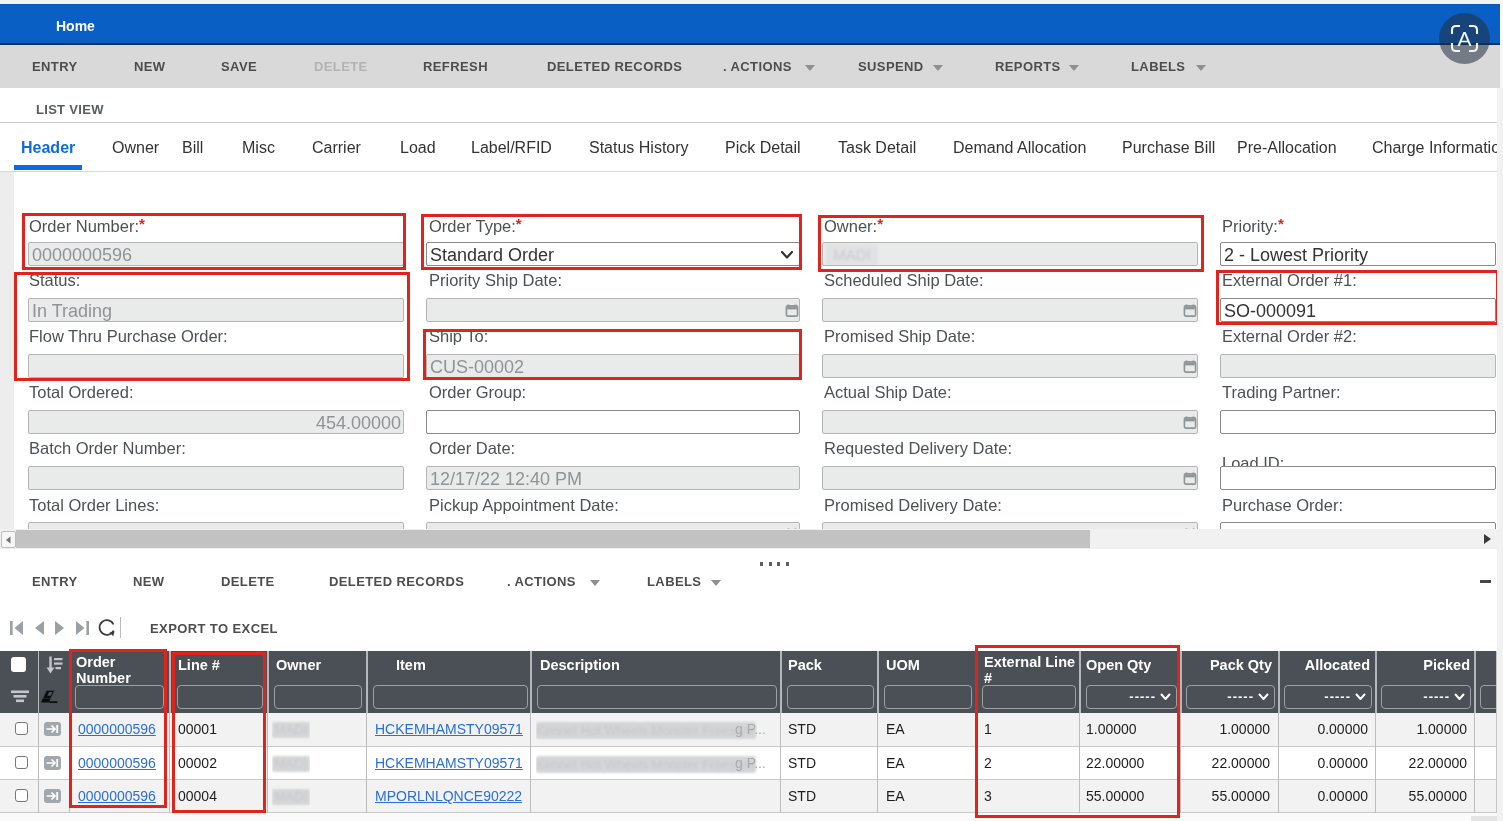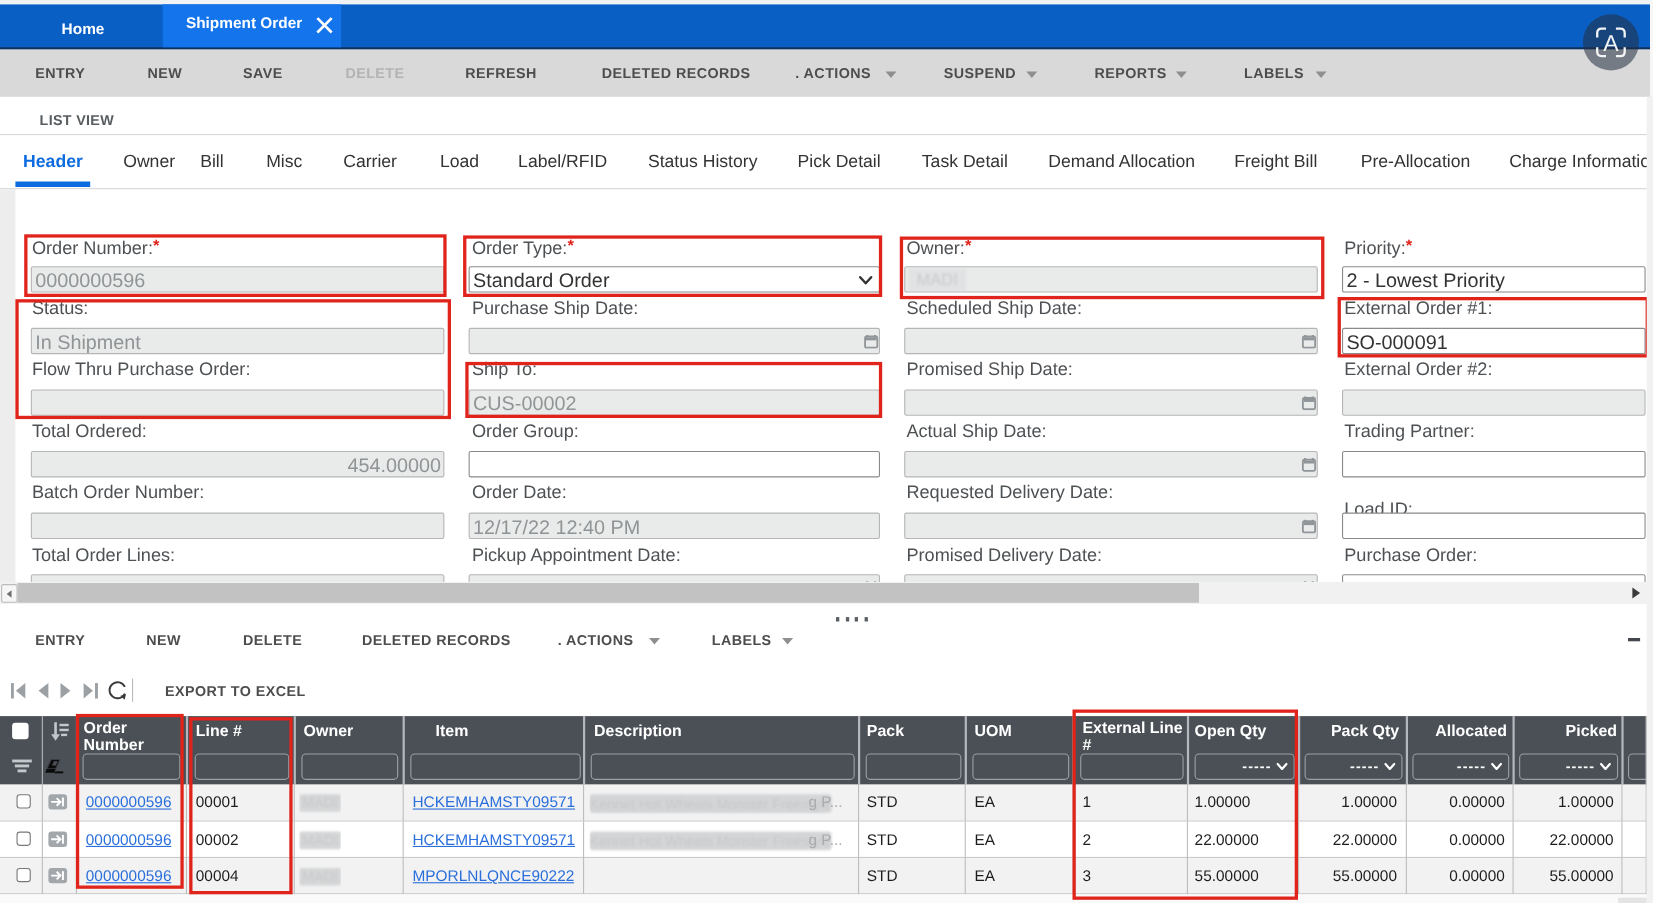--- a/index.html
+++ b/index.html
@@ -44,26 +44,20 @@
   .grow{position:absolute;left:0;width:1497px;height:33px;}
   .gcell{position:absolute;top:0;height:33px;font-size:14px;color:#1d1d1d;line-height:33px;white-space:nowrap;overflow:hidden;}
   .gvd{position:absolute;top:0;width:1px;height:33px;background:#bdbdbd;}
   .glink{color:#2a6fdb;text-decoration:underline;}
 </style>
 </head>
 <body>
 <div class="abs topstrip"></div>
 <div class="abs bluebar">
   <div class="abs hometab">Home</div>
-  <div class="abs activetab">
-      <span class="t">Shipment Order</span>
-    <svg style="position:absolute;left:139px;top:11px" width="16" height="16" viewBox="0 0 16 16">
-        <path d="M1.5 1.5 L14.5 14.5 M14.5 1.5 L1.5 14.5" stroke="#fff" stroke-width="2.4"></path>
-      </svg>
-  </div>
 </div>
 <div class="abs toolbar1">
   <span class="tbtxt" style="left:32px">ENTRY</span>
   <span class="tbtxt" style="left:134px">NEW</span>
   <span class="tbtxt" style="left:221px">SAVE</span>
   <span class="tbtxt" style="left:314px;color:#b3b3b3">DELETE</span>
   <span class="tbtxt" style="left:423px">REFRESH</span>
   <span class="tbtxt" style="left:547px">DELETED RECORDS</span>
   <span class="tbtxt" style="left:723px">. ACTIONS</span>
     <i class="tbarrow" style="left:805px"></i>
@@ -81,46 +75,46 @@
   <span class="ftab" style="left:112px">Owner</span>
   <span class="ftab" style="left:182px">Bill</span>
   <span class="ftab" style="left:242px">Misc</span>
   <span class="ftab" style="left:312px">Carrier</span>
   <span class="ftab" style="left:400px">Load</span>
   <span class="ftab" style="left:471px">Label/RFID</span>
   <span class="ftab" style="left:589px">Status History</span>
   <span class="ftab" style="left:725px">Pick Detail</span>
   <span class="ftab" style="left:838px">Task Detail</span>
   <span class="ftab" style="left:953px">Demand Allocation</span>
-  <span class="ftab" style="left:1122px">Freight Bill</span>
+  <span class="ftab" style="left:1122px">Purchase Bill</span>
   <span class="ftab" style="left:1237px">Pre-Allocation</span>
   <span class="ftab" style="left:1372px">Charge Information</span>
   <i class="underline"></i>
 </div>
 <div class="abs gutter"></div>
 
 <div id="form">
 <div class="abs flabel" style="left:29px;top:215px">Order Number:<span class="star">*</span></div>
 <div class="finput" style="left:28px;top:242px;width:376px;box-sizing:border-box;">0000000596</div>
 <div class="abs flabel" style="left:29px;top:271px">Status:</div>
-<div class="finput" style="left:28px;top:298px;width:376px;box-sizing:border-box;">In Shipment</div>
+<div class="finput" style="left:28px;top:298px;width:376px;box-sizing:border-box;">In Trading</div>
 <div class="abs flabel" style="left:29px;top:327px">Flow Thru Purchase Order:</div>
 <div class="finput" style="left:28px;top:354px;width:376px;box-sizing:border-box;"></div>
 <div class="abs flabel" style="left:29px;top:383px">Total Ordered:</div>
 <div class="finput" style="left:28px;top:410px;width:376px;box-sizing:border-box;text-align:right;padding-right:2px;padding-left:0;">454.00000</div>
 <div class="abs flabel" style="left:29px;top:439px">Batch Order Number:</div>
 <div class="finput" style="left:28px;top:466px;width:376px;box-sizing:border-box;"></div>
 <div class="abs flabel" style="left:29px;top:496px">Total Order Lines:</div>
 <div class="finput" style="left:28px;top:522px;width:376px;box-sizing:border-box;"></div>
 <div class="abs flabel" style="left:429px;top:215px">Order Type:<span class="star">*</span></div>
 <div class="finput en" style="left:426px;top:242px;width:374px;box-sizing:border-box;">Standard Order</div>
 <svg class="abs" style="left:780px;top:250px" width="14" height="10" viewBox="0 0 14 10">
       <path d="M2 2 L7 7.5 L12 2" fill="none" stroke="#333" stroke-width="2.2" stroke-linecap="round" stroke-linejoin="round"></path>
     </svg>
-<div class="abs flabel" style="left:429px;top:271px">Purchase Ship Date:</div>
+<div class="abs flabel" style="left:429px;top:271px">Priority Ship Date:</div>
 <div class="finput" style="left:426px;top:298px;width:374px;box-sizing:border-box;"></div>
 <svg class="cal" style="left:785px;top:304px" width="14" height="14" viewBox="0 0 14 14">
       <path d="M3.2 0.5 v2.5 M10.8 0.5 v2.5" stroke="#8f9598" stroke-width="2"></path>
       <rect x="1" y="2" width="12" height="11" rx="1.5" fill="none" stroke="#8f9598" stroke-width="1.8"></rect>
       <rect x="1.8" y="2.8" width="10.4" height="3" fill="#8f9598"></rect>
     </svg>
 <div class="abs flabel" style="left:429px;top:327px">Ship To:</div>
 <div class="finput" style="left:426px;top:354px;width:374px;box-sizing:border-box;">CUS-00002</div>
 <div class="abs flabel" style="left:429px;top:383px">Order Group:</div>
 <div class="finput en" style="left:426px;top:410px;width:374px;box-sizing:border-box;"></div>

